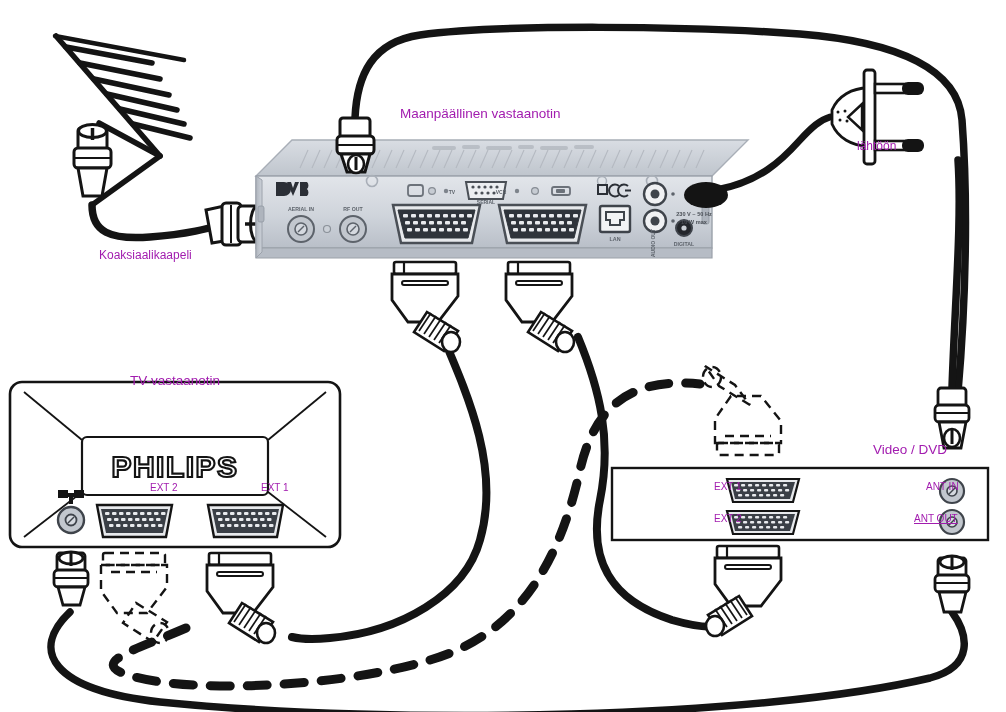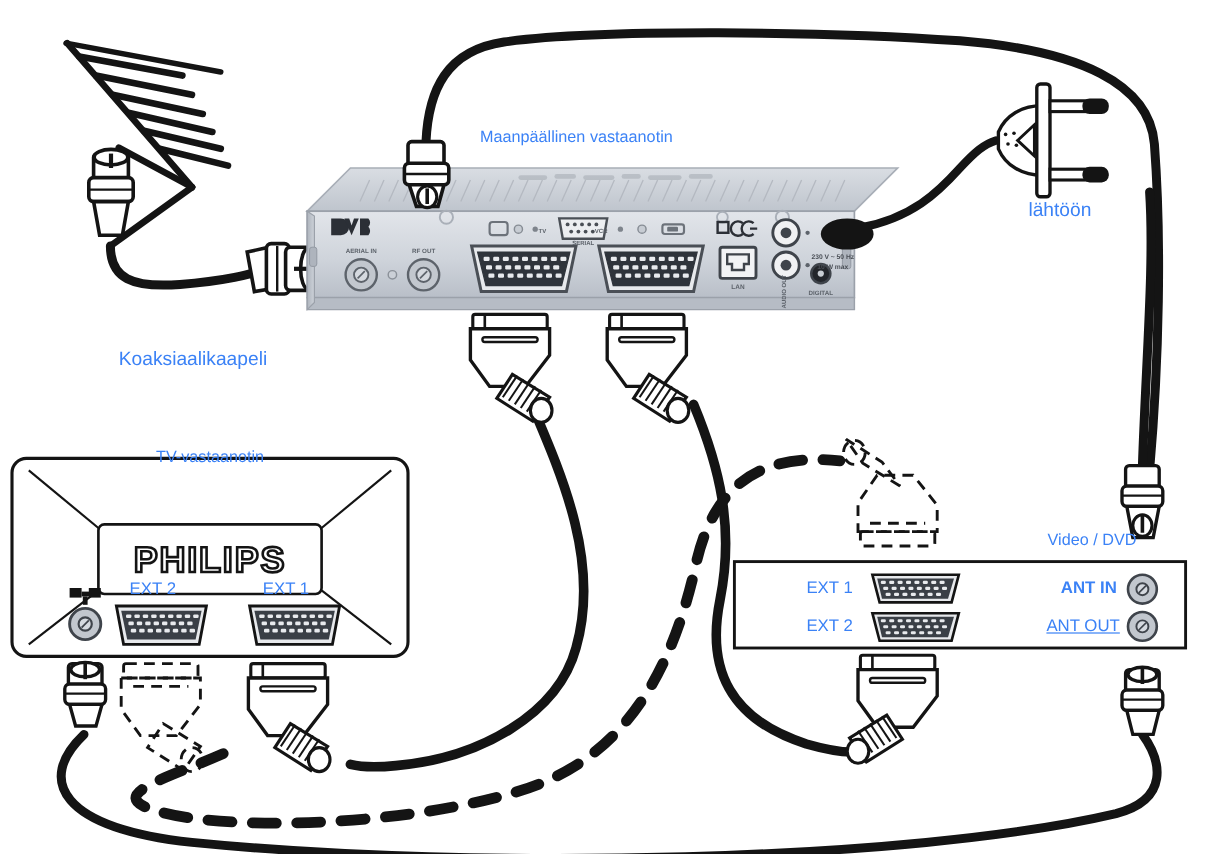--- a/index.html
+++ b/index.html
@@ -24,27 +24,27 @@
   }
   svg.layer {
     position: absolute;
     left: 0; top: 0;
     width: 1006px;
     height: 712px;
   }
   .lbl {
     position: absolute;
     font-family: "Liberation Sans", sans-serif;
-    color: #3b82f6;
+    color: #a21caf;
     white-space: nowrap;
     line-height: 1;
   }
   .lbl-title   { font-size: 13.5px; }
-  .lbl-small   { font-size: 16px; margin-top: 28px; }
-  .lbl-port    { font-size: 14px; }
+  .lbl-small   { font-size: 12px; }
+  .lbl-port    { font-size: 10px; margin-left: 42px; }
 </style>
 </head>
 <body>
 
 <div id="stage">
 
   <svg class="layer" viewBox="0 0 1006 712">
     <defs>
       <linearGradient id="gTop" x1="0" y1="0" x2="0" y2="1">
         <stop offset="0" stop-color="#d9dde3"></stop>
@@ -665,31 +665,31 @@
       <text x="486" y="204" font-size="5" text-anchor="middle">SERIAL</text>
       <text x="501" y="194" font-size="5" text-anchor="middle">VCR</text>
       <text x="615" y="241" font-size="5.4" text-anchor="middle">LAN</text>
       <text x="655" y="243" font-size="5" text-anchor="middle" transform="rotate(-90 655 243)">AUDIO OUT</text>
       <text x="684" y="246" font-size="5.2" text-anchor="middle">DIGITAL</text>
       <text x="694" y="216" font-size="5.6" text-anchor="middle" fill="#4a4f56">230 V ~ 50 Hz</text>
       <text x="694" y="224" font-size="5.6" text-anchor="middle" fill="#4a4f56">10 W max</text>
     </g>
   </svg>
 
-  <div class="lbl lbl-small" style="left:99px; top:264px;">Koaksiaalikaapeli</div>
+  <div class="lbl lbl-small" style="left:99px; top:249px;">Koaksiaalikaapeli</div>
 
   <div class="lbl lbl-title" style="left:400px; top:107px;">Maanpäällinen vastaanotin</div>
 
   <div class="lbl lbl-small" style="left:857px; top:140px;">lähtöön</div>
 
   <div class="lbl lbl-title" style="left:130px; top:374px;">TV-vastaanotin</div>
 
   <div class="lbl lbl-title" style="left:873px; top:443px;">Video / DVD</div>
 
   <div class="lbl lbl-port" style="left:108px; top:483px;">EXT 2</div>
   <div class="lbl lbl-port" style="left:219px; top:483px;">EXT 1</div>
 
   <div class="lbl lbl-port" style="left:672px; top:482px;">EXT 1</div>
   <div class="lbl lbl-port" style="left:672px; top:514px;">EXT 2</div>
-  <div class="lbl lbl-port" style="left:884px; top:482px;font-weight:bold;">ANT IN</div>
+  <div class="lbl lbl-port" style="left:884px; top:482px;">ANT IN</div>
   <div class="lbl lbl-port" style="left:872px; top:514px;text-decoration:underline;">ANT OUT</div>
 
 </div>
 
 </body></html>

